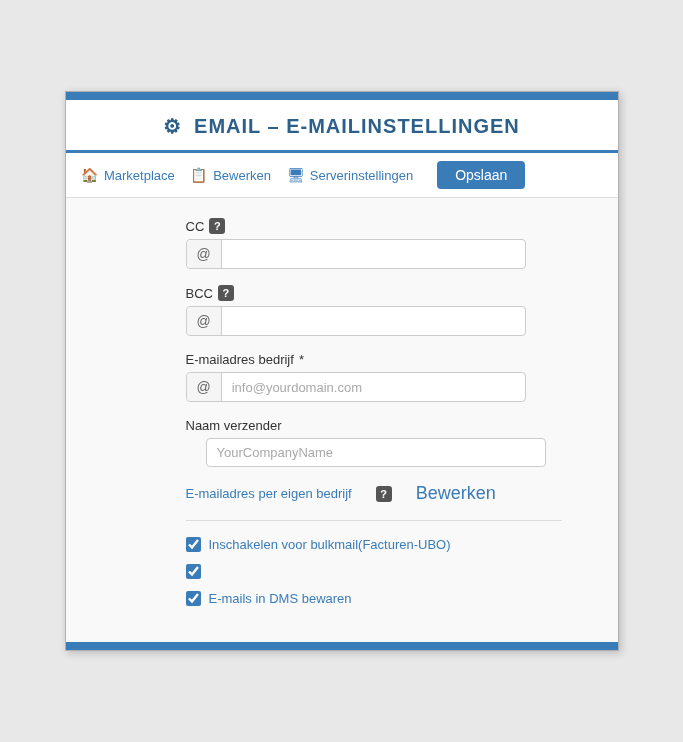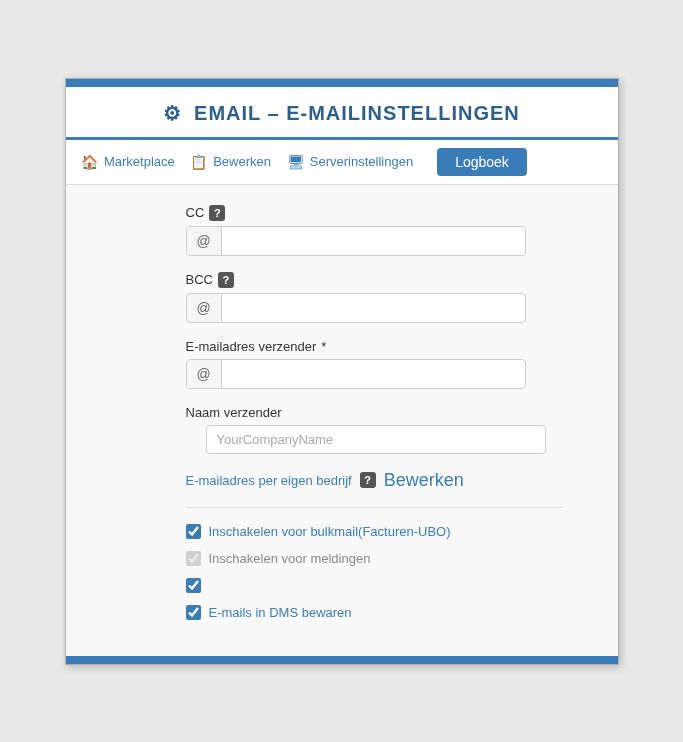--- a/index.html
+++ b/index.html
@@ -132,21 +132,21 @@
       font-size: 13px;
       width: 340px;
       color: #aaa;
       background: #fff;
       outline: none;
       margin-left: 20px;
     }
     .email-per-bedrijf {
       display: flex;
       align-items: center;
-      gap: 8px;
+      gap: 24px;
       margin-bottom: 4px;
     }
     .email-per-bedrijf-label {
       color: #3a7cb8;
       font-size: 13px;
     }
     .bewerken-link {
       color: #3a7cb8;
       font-size: 18px;
       cursor: pointer;
@@ -204,21 +204,21 @@
       <span>Marketplace</span>
     </a>
     <a class="nav-item" href="#">
       <span class="nav-icon">📋</span>
       <span>Bewerken</span>
     </a>
     <a class="nav-item" href="#">
       <span class="nav-icon">🖥</span>
       <span>Serverinstellingen</span>
     </a>
-    <button class="btn-save">Logboek</button>
+    <button class="btn-save">Opslaan</button>
   </div>
 
   <div class="content">
 
     <div class="form-group">
       <div class="form-label">
         <span>CC</span>
         <span class="help-badge">?</span>
       </div>
       <div class="input-with-icon">
@@ -233,25 +233,26 @@
         <span class="help-badge">?</span>
       </div>
       <div class="input-with-icon">
         <span class="input-at">@</span>
         <input class="input-field" type="text" value="" style="">
       </div>
     </div>
 
     <div class="form-group">
       <div class="form-label">
-        <span>E-mailadres verzender</span>
+        <span>E-mailadres bedrijf</span>
         <span class="required-star">*</span>
       </div>
       <div class="input-with-icon">
         <span class="input-at">@</span>
+        <input class="input-field" type="text" value="info@yourdomain.com" style="">
       </div>
     </div>
 
     <div class="form-group">
       <div class="form-label">
         <span>Naam verzender</span>
       </div>
       <input class="input-plain" type="text" value="YourCompanyName" style="">
     </div>
 
@@ -260,24 +261,20 @@
       <span class="help-badge">?</span>
       <a class="bewerken-link" href="#">Bewerken</a>
     </div>
 
     <hr class="divider">
 
     <div class="checkbox-group">
     <div class="checkbox-item">
           <input type="checkbox" id="cb1" checked="" style="">
           <label for="cb1" class="checkbox-label">Inschakelen voor bulkmail(Facturen-UBO)</label>
-        </div>
-        <div class="checkbox-item">
-          <input type="checkbox" id="cb2" disabled="" checked="" style="">
-          <label for="cb2" class="checkbox-label disabled">Inschakelen voor meldingen</label>
         </div>
         <div class="checkbox-item">
           <input type="checkbox" id="cb3" checked="" style="">
         </div>
         <div class="checkbox-item">
           <input type="checkbox" id="cb4" checked="" style="">
           <label for="cb4" class="checkbox-label">E-mails in DMS bewaren</label>
         </div>
       </div>
 

